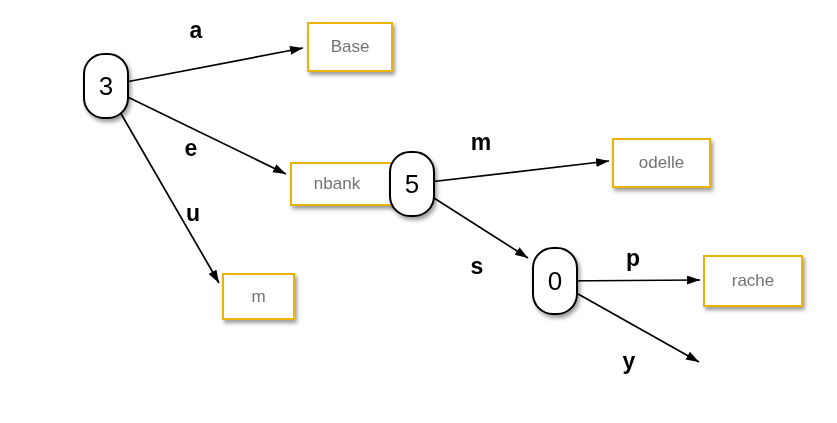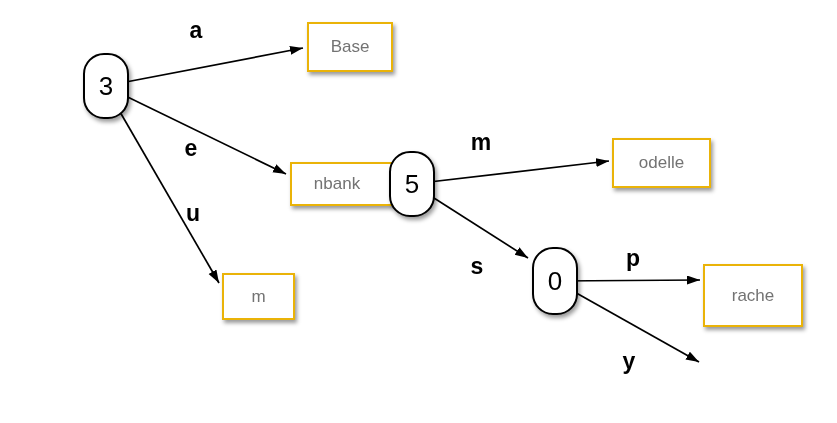--- a/index.html
+++ b/index.html
@@ -59,21 +59,21 @@
   }
   
   .n-dat-box    { left: 17px;  top: 64px;  width: 72px;  height: 43px; padding-right: 8px; }
   .n-dat-oval   { left: 83px;  top: 53px;  width: 46px;  height: 66px; }
   .n-base-box   { left: 307px; top: 22px;  width: 86px;  height: 50px; }
   .n-nbank-box  { left: 290px; top: 162px; width: 104px; height: 44px; padding-right: 10px; }
   .n-nbank-oval { left: 389px; top: 151px; width: 46px;  height: 66px; }
   .n-odelle-box { left: 612px; top: 138px; width: 99px;  height: 50px; }
   .n-m-box      { left: 222px; top: 273px; width: 73px;  height: 47px; }
   .n-zero-oval  { left: 532px; top: 247px; width: 46px;  height: 68px; }
-  .n-rache-box  { left: 703px; top: 264px; width: 100px; height: 63px; }
+  .n-rache-box  { left: 703px; top: 255px; width: 100px; height: 52px; }
   .n-stem-box   { left: 703px; top: 348px; width: 100px; height: 50px; }
   
   .l-a { left: 196px; top: 30px;  }
   .l-e { left: 191px; top: 148px; }
   .l-u { left: 193px; top: 213px; }
   .l-m { left: 481px; top: 142px; }
   .l-s { left: 477px; top: 266px; }
   .l-p { left: 633px; top: 258px; }
   .l-y { left: 629px; top: 361px; }
 </style>

